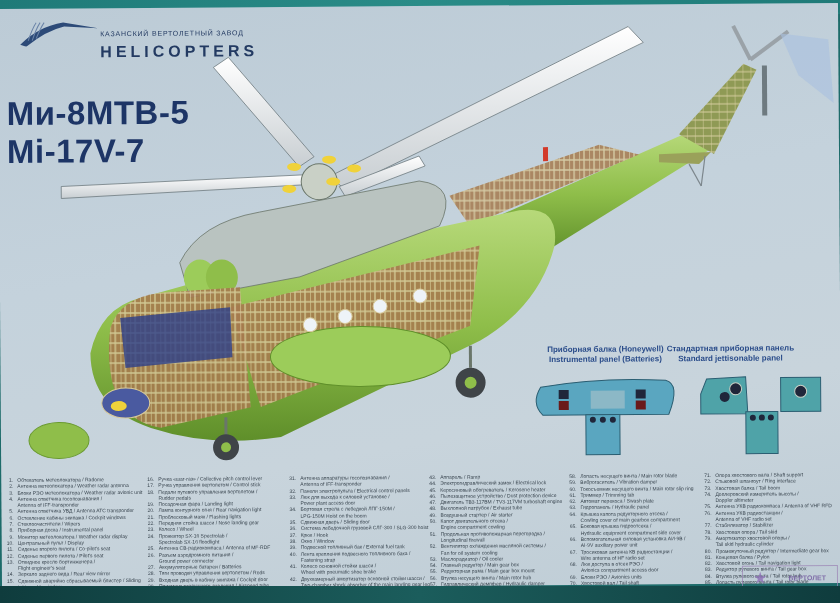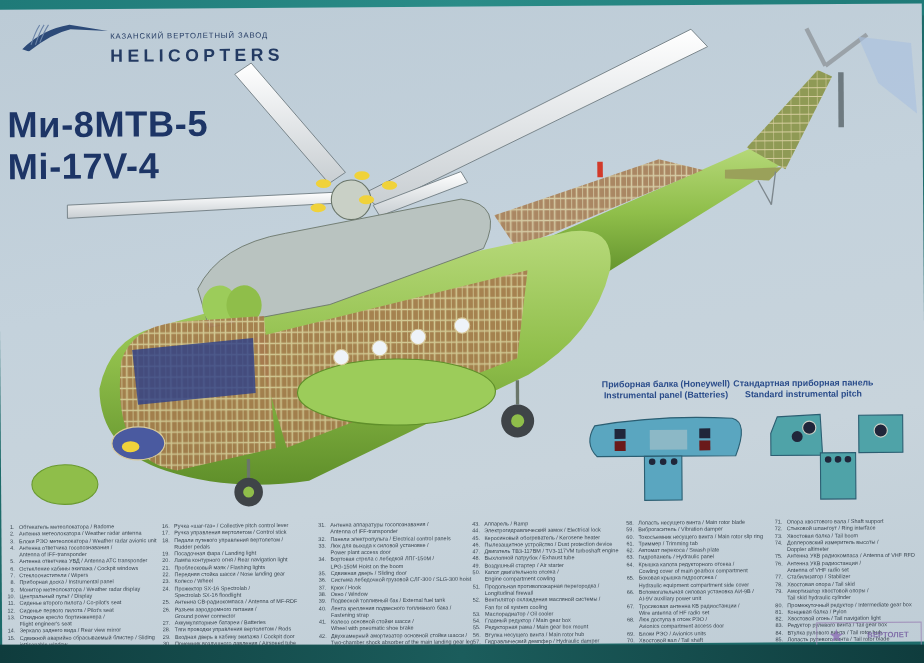--- a/index.html
+++ b/index.html
@@ -68,21 +68,21 @@
       <path d="M2 28 Q20 10 45 6 L80 12 L46 10 Q28 14 8 30 Z" fill="#2c4a78"></path>
       <path d="M10 24 Q14 12 18 6" stroke="#6b84a8" stroke-width="1" fill="none"></path>
       <path d="M14 24 Q18 12 22 6" stroke="#6b84a8" stroke-width="1" fill="none"></path>
       <path d="M18 22 Q22 12 26 6" stroke="#6b84a8" stroke-width="1" fill="none"></path>
     </svg>
   </div>
   <div class="brand">HELICOPTERS</div>
   <div class="brand-sub">КАЗАНСКИЙ ВЕРТОЛЕТНЫЙ ЗАВОД</div>
 
   <div class="title1">Ми-8МТВ-5</div>
-  <div class="title2">Mi-17V-4</div>
+  <div class="title2">Mi-17V-7</div>
 
   <svg class="heli" viewBox="0 0 840 470">
     <defs>
       <linearGradient id="g-body" x1="0" y1="0" x2="0" y2="1">
         <stop offset="0" stop-color="#b7d97a"></stop>
         <stop offset="0.5" stop-color="#8fbe4a"></stop>
         <stop offset="1" stop-color="#5f8f2a"></stop>
       </linearGradient>
       <linearGradient id="g-blade" x1="0" y1="0" x2="0" y2="1">
         <stop offset="0" stop-color="#ffffff"></stop>
@@ -188,21 +188,21 @@
       <circle cx="770" cy="414" r="3" fill="#20263a"></circle>
     </g>
   </svg>
 
   <div class="panel-caption" style="left:540px; top:340px; width:130px;">
     <div>Приборная балка (Honeywell)</div>
     <div>Instrumental panel (Batteries)</div>
   </div>
   <div class="panel-caption" style="left:660px; top:340px; width:140px;">
     <div>Стандартная приборная панель</div>
-    <div>Standard instrumental pitch</div>
+    <div>Standard jettisonable panel</div>
   </div>
 
   <div class="legend-col" style="left:2px;" id="col1">
       <div class="legend-item">
         <span class="legend-num">1.</span>
         <span>Обтекатель метеолокатора / Radome</span>
       </div>
       <div class="legend-item">
         <span class="legend-num">2.</span>
         <span>Антенна метеолокатора / Weather radar antenna</span>

